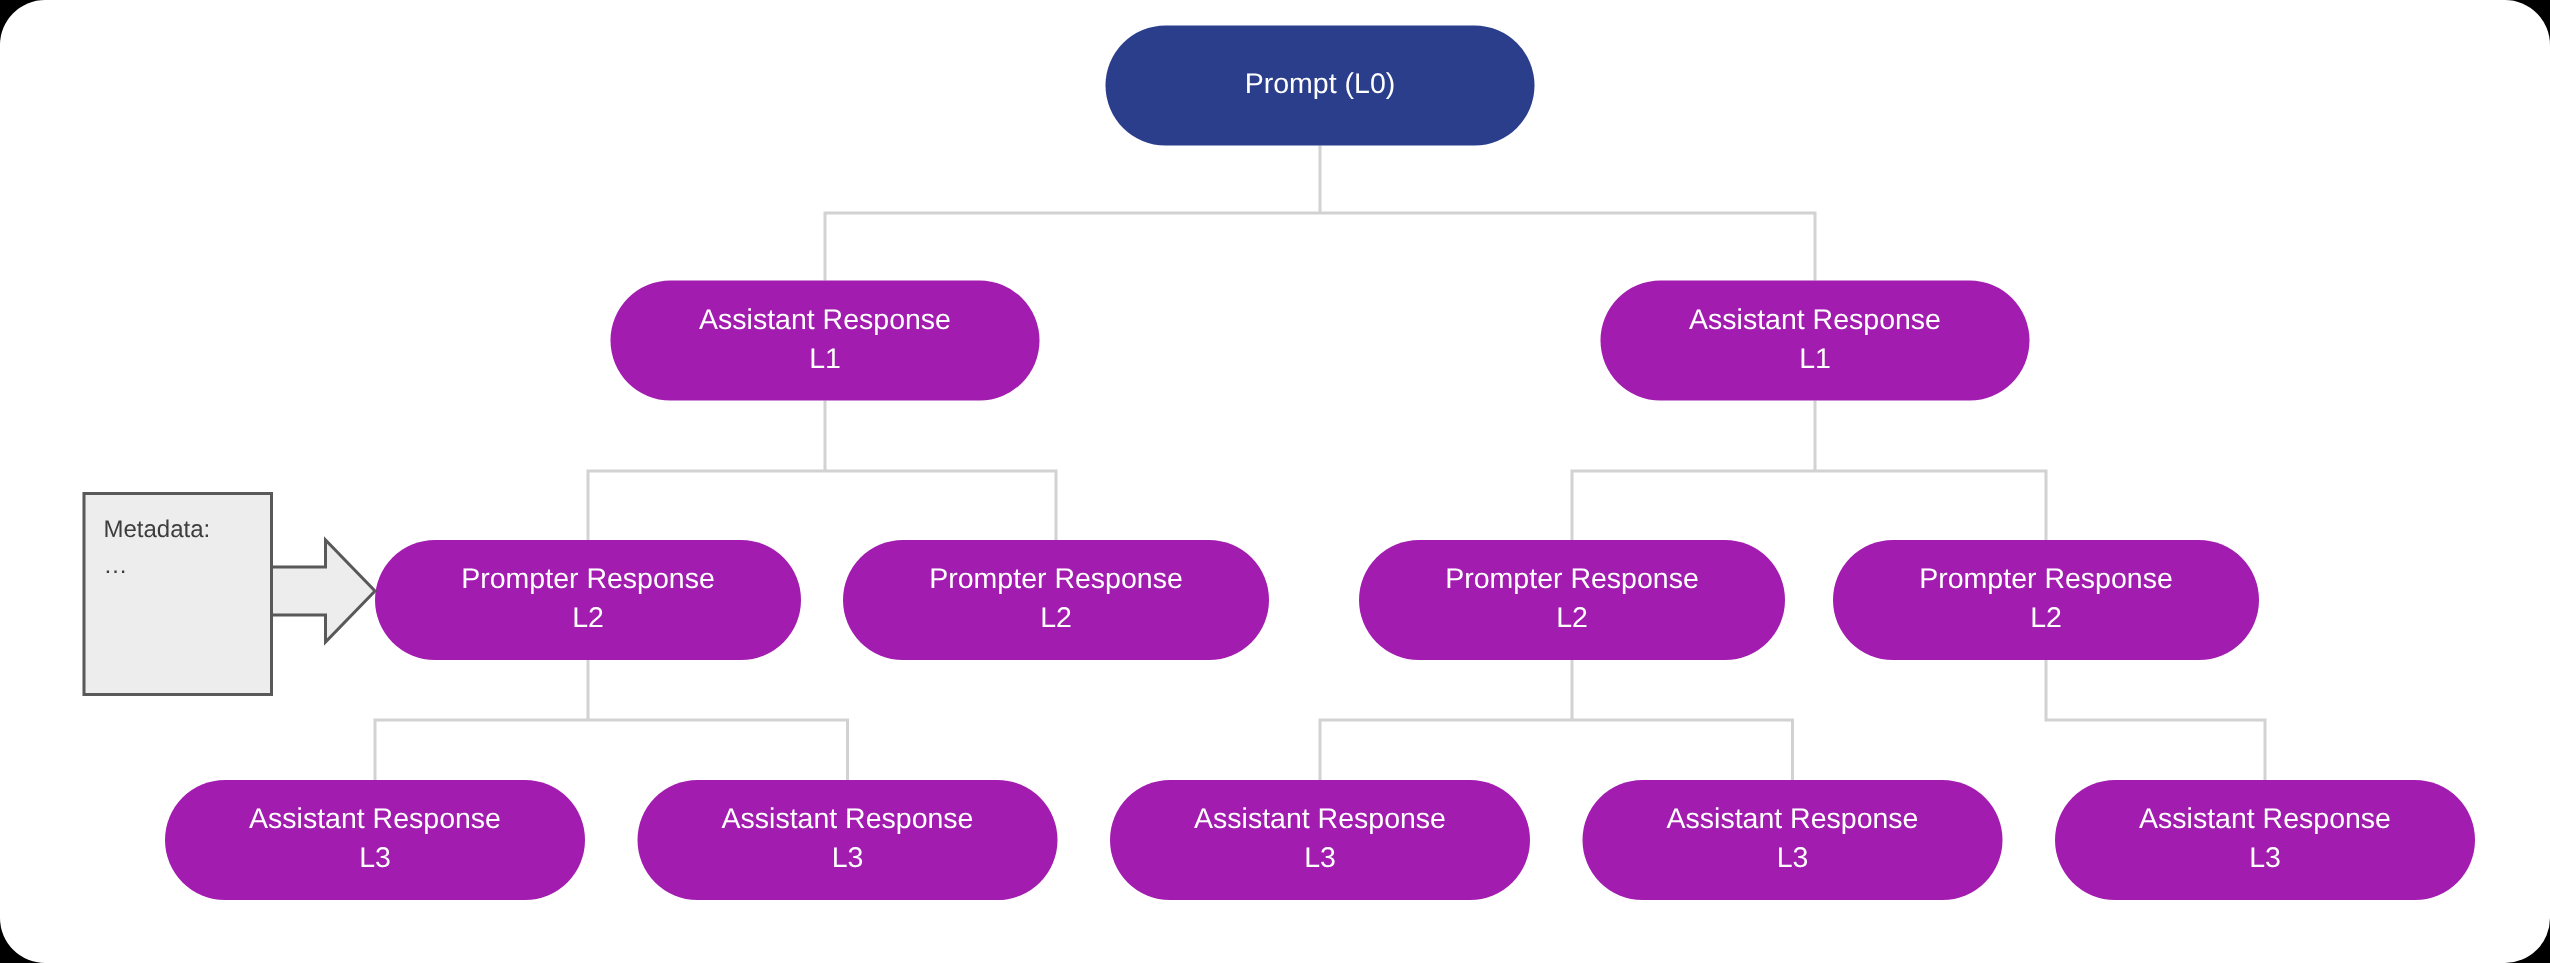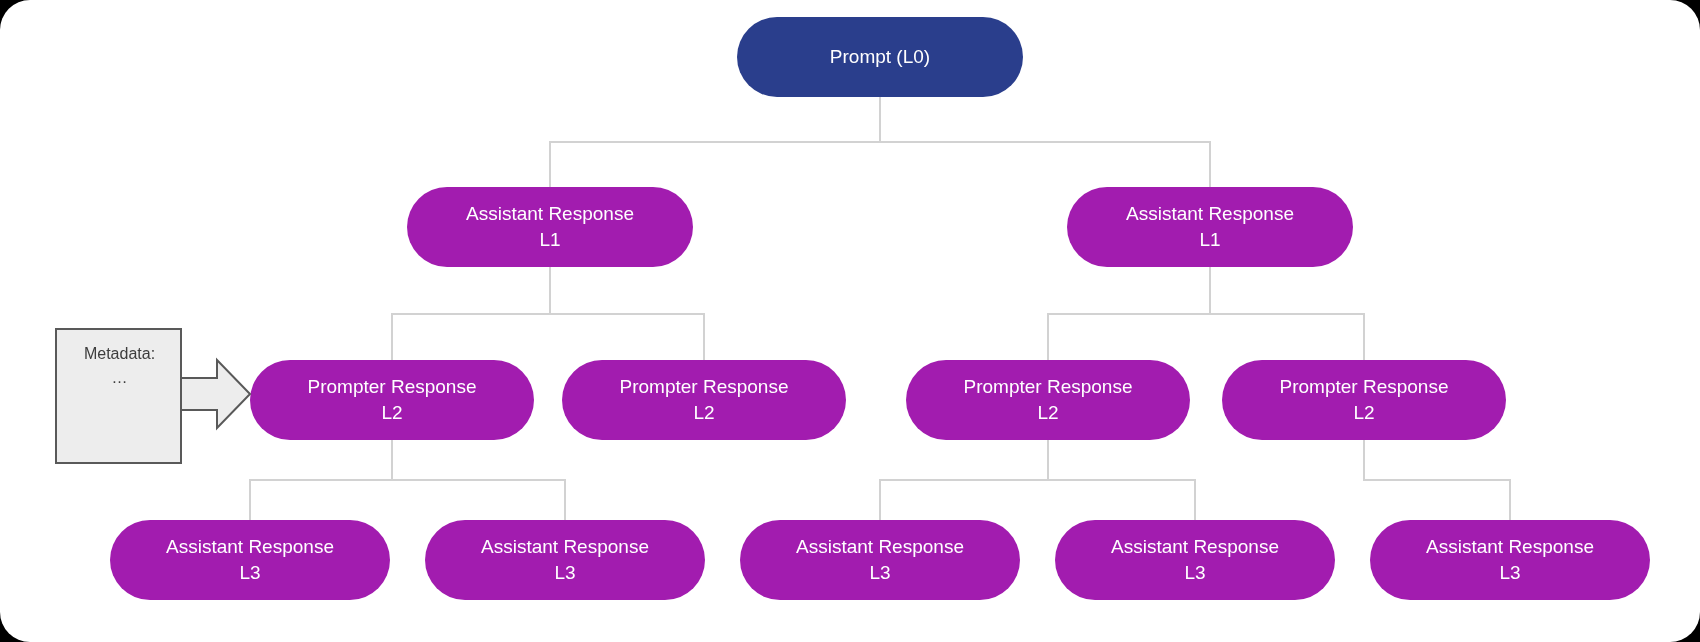--- a/index.html
+++ b/index.html
@@ -44,21 +44,20 @@
     top: 328px;
     width: 127px;
     height: 136px;
     background: #ededed;
     border: 2px solid #595959;
     box-sizing: border-box;
     color: #3d3d3d;
     font-size: 16px;
     line-height: 24px;
     padding: 12px 10px 0 12px;
-    text-align: center;
   }
   .arrow-svg {
     position: absolute;
     left: 0; top: 0;
     width: 1700px;
     height: 642px;
     pointer-events: none;
   }
 </style>
 </head>

